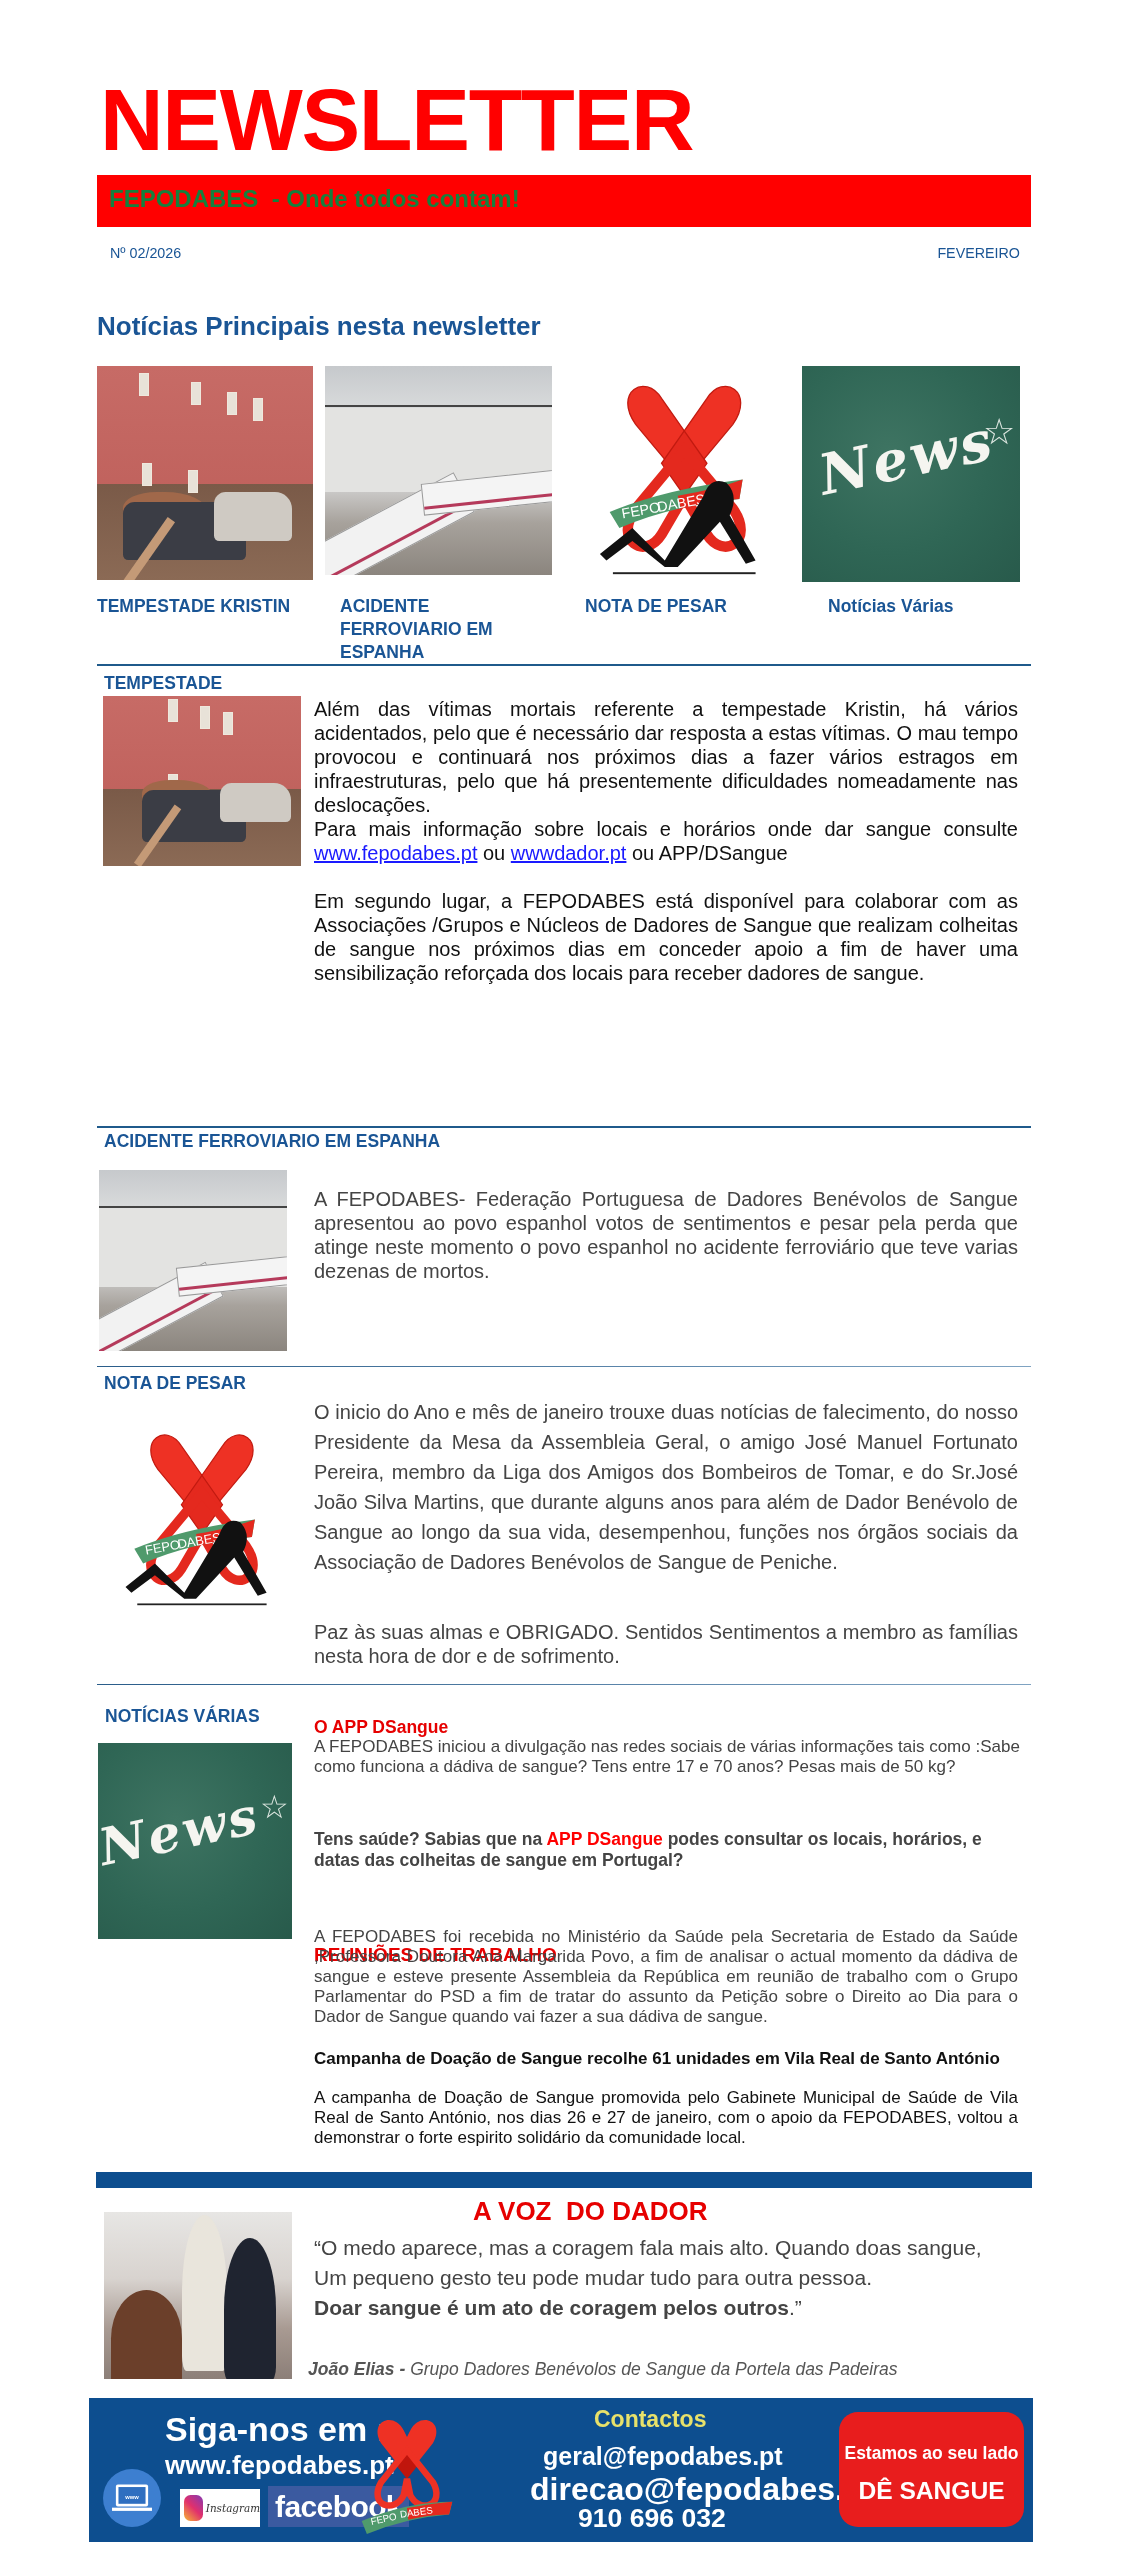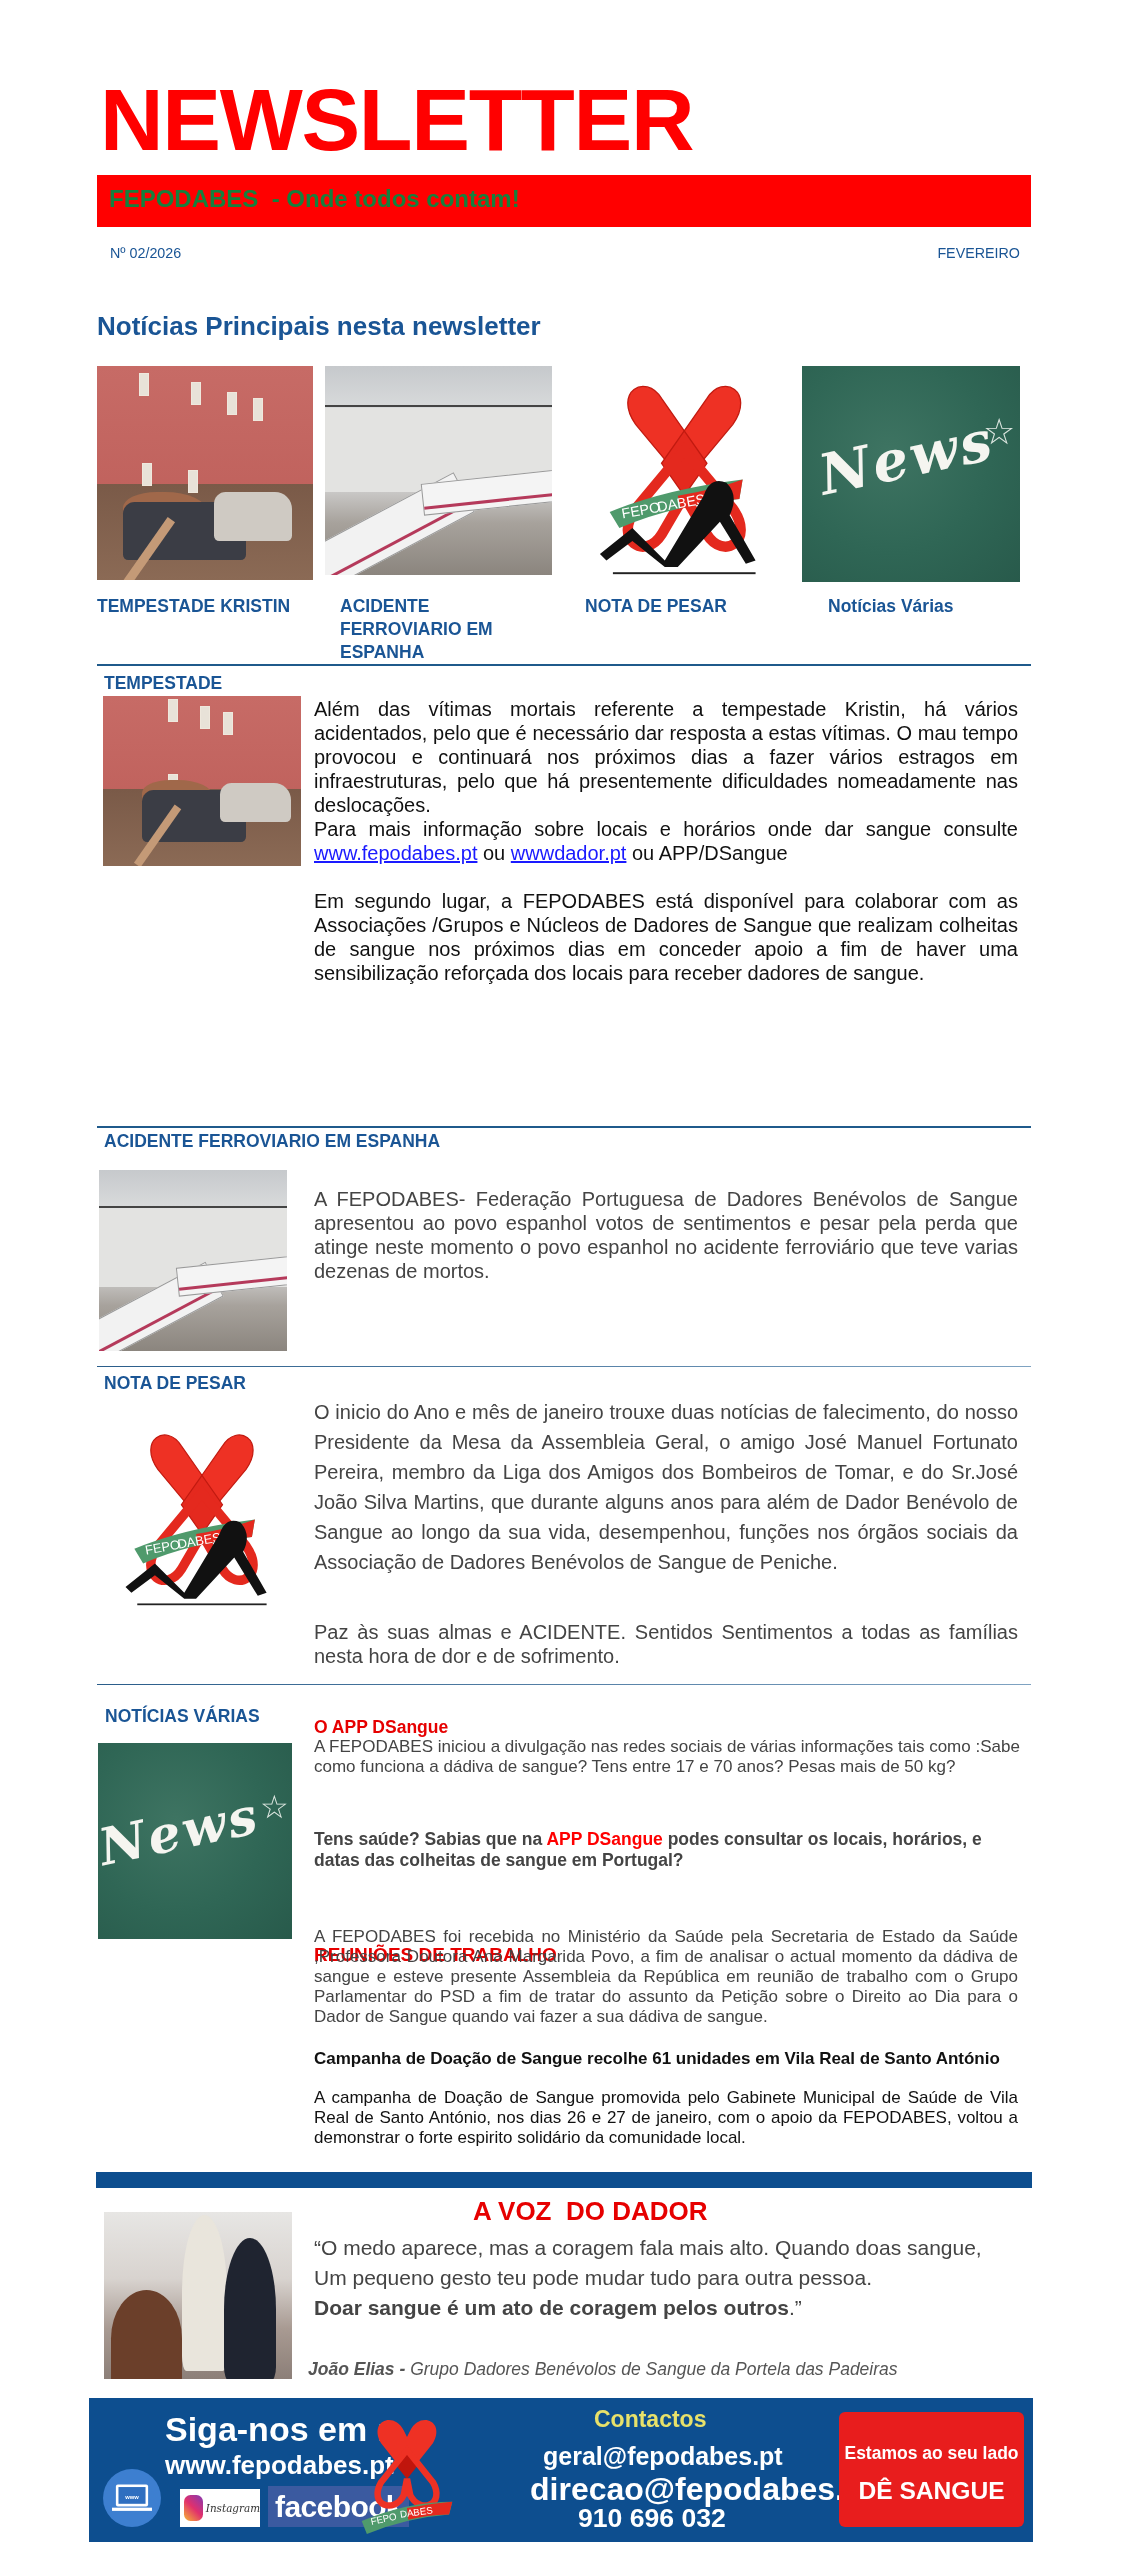--- a/index.html
+++ b/index.html
@@ -57,21 +57,21 @@
 
   
   #banner { left: 89px; top: 2398px; width: 944px; height: 144px; background: #0d4e8f; }
   .ban-txt { position: absolute; color: #ffffff; font-weight: bold; }
   #ban-follow { left: 76px; top: 11.7px; font-size: 34px; }
   #ban-web { left: 76px; top: 52px; font-size: 26px; }
   #ban-contacts { left: 505px; top: 7.8px; font-size: 23px; color: #e8e16a; }
   #ban-mail1 { left: 454px; top: 44px; font-size: 25px; }
   #ban-mail2 { left: 441px; top: 73px; font-size: 32px; }
   #ban-phone { left: 489px; top: 105px; font-size: 26.6px; }
-  #ban-red { position: absolute; left: 750px; top: 14.3px; width: 185px; height: 115px; background: #e81d1d; border-radius: 6px; }
+  #ban-red { position: absolute; left: 750px; top: 14.3px; width: 185px; height: 115px; background: #e81d1d; border-radius: 19px; }
   #ban-red-1 { position: absolute; left: 0; right: 0; top: 31px; text-align: center; font-size: 17.5px; color: #fff; font-weight: bold; }
   #ban-red-2 { position: absolute; left: 0; right: 0; top: 65px; text-align: center; font-size: 24.6px; color: #fff; font-weight: bold; }
   #ban-insta { position: absolute; left: 91px; top: 91px; width: 80px; height: 38px; background: #ffffff; display: flex; align-items: center; padding-left: 3.9px; }
   #ban-fb { position: absolute; left: 179px; top: 88px; width: 141px; height: 41px; background: #3b5aa0; color: #fff; font-size: 30px; font-weight: bold; text-align: center; line-height: 41px; letter-spacing: -0.6px; }
   #ban-monitor { position: absolute; left: 14.3px; top: 71px; width: 58px; height: 58px; border-radius: 50%; background: #3d7fd0; }
 </style>
 </head>
 <body>
 
 <div id="title" class="abs">NEWSLETTER</div>
@@ -178,21 +178,21 @@
     </g>
     <path d="M55 225 Q140 190 260 175 L255 205 Q150 215 70 250 Z" fill="#4f9a6c"></path>
     <path d="M160 200 Q220 190 260 175 L255 205 Q210 208 165 220 Z" fill="#e4291e"></path>
     <text x="75" y="235" fill="#fff" font-family="Liberation Sans, sans-serif" font-size="22" transform="rotate(-10 75 235)">FEPO</text>
     <text x="130" y="225" fill="#fff" font-family="Liberation Sans, sans-serif" font-size="22" transform="rotate(-10 130 225)">DABES</text>
     <path d="M40 290 L90 250 L140 300 L200 200 Q210 170 235 180 Q255 200 240 230 L280 300 L265 305 L225 240 L160 310 L140 310 L90 270 L50 300 Z" fill="#111"></path>
     <rect x="60" y="318" width="220" height="3" fill="#222"></rect>
   </svg>
 </div>
 <div class="body-text" style="left:314px;top:1397px;width:704px;font-size:20px;line-height:30px;color:#444;">O inicio do Ano e mês de janeiro trouxe duas notícias de falecimento, do nosso Presidente da Mesa da Assembleia Geral, o amigo José Manuel Fortunato Pereira, membro da Liga dos Amigos dos Bombeiros de Tomar, e do Sr.José João Silva Martins, que durante alguns anos para além de Dador Benévolo de Sangue ao longo da sua vida, desempenhou, funções nos órgãos sociais da Associação de Dadores Benévolos de Sangue de Peniche.</div>
-<div class="body-text" style="left:314px;top:1620px;width:704px;font-size:20px;line-height:24px;color:#444;">Paz às suas almas e ACIDENTE. Sentidos Sentimentos a todas as famílias nesta hora de dor e de sofrimento.</div>
+<div class="body-text" style="left:314px;top:1620px;width:704px;font-size:20px;line-height:24px;color:#444;">Paz às suas almas e OBRIGADO. Sentidos Sentimentos a membro as famílias nesta hora de dor e de sofrimento.</div>
 
 <div class="rule thin" style="top:1684px;"></div>
 
 <div class="sec-title" style="left:105px;top:1706px;">NOTÍCIAS VÁRIAS</div>
 <div class="thumb img-news" style="left:98px;top:1743px;width:194px;height:196px;">
   <div class="word" style="left:0px;top:58px;font-size:51px;">News</div>
   <div class="star" style="left:162px;top:45px;font-size:32px;">☆</div>
 </div>
 
 <div class="abs redb" style="left:314px;top:1717px;font-size:17.5px;">O APP DSangue</div>

